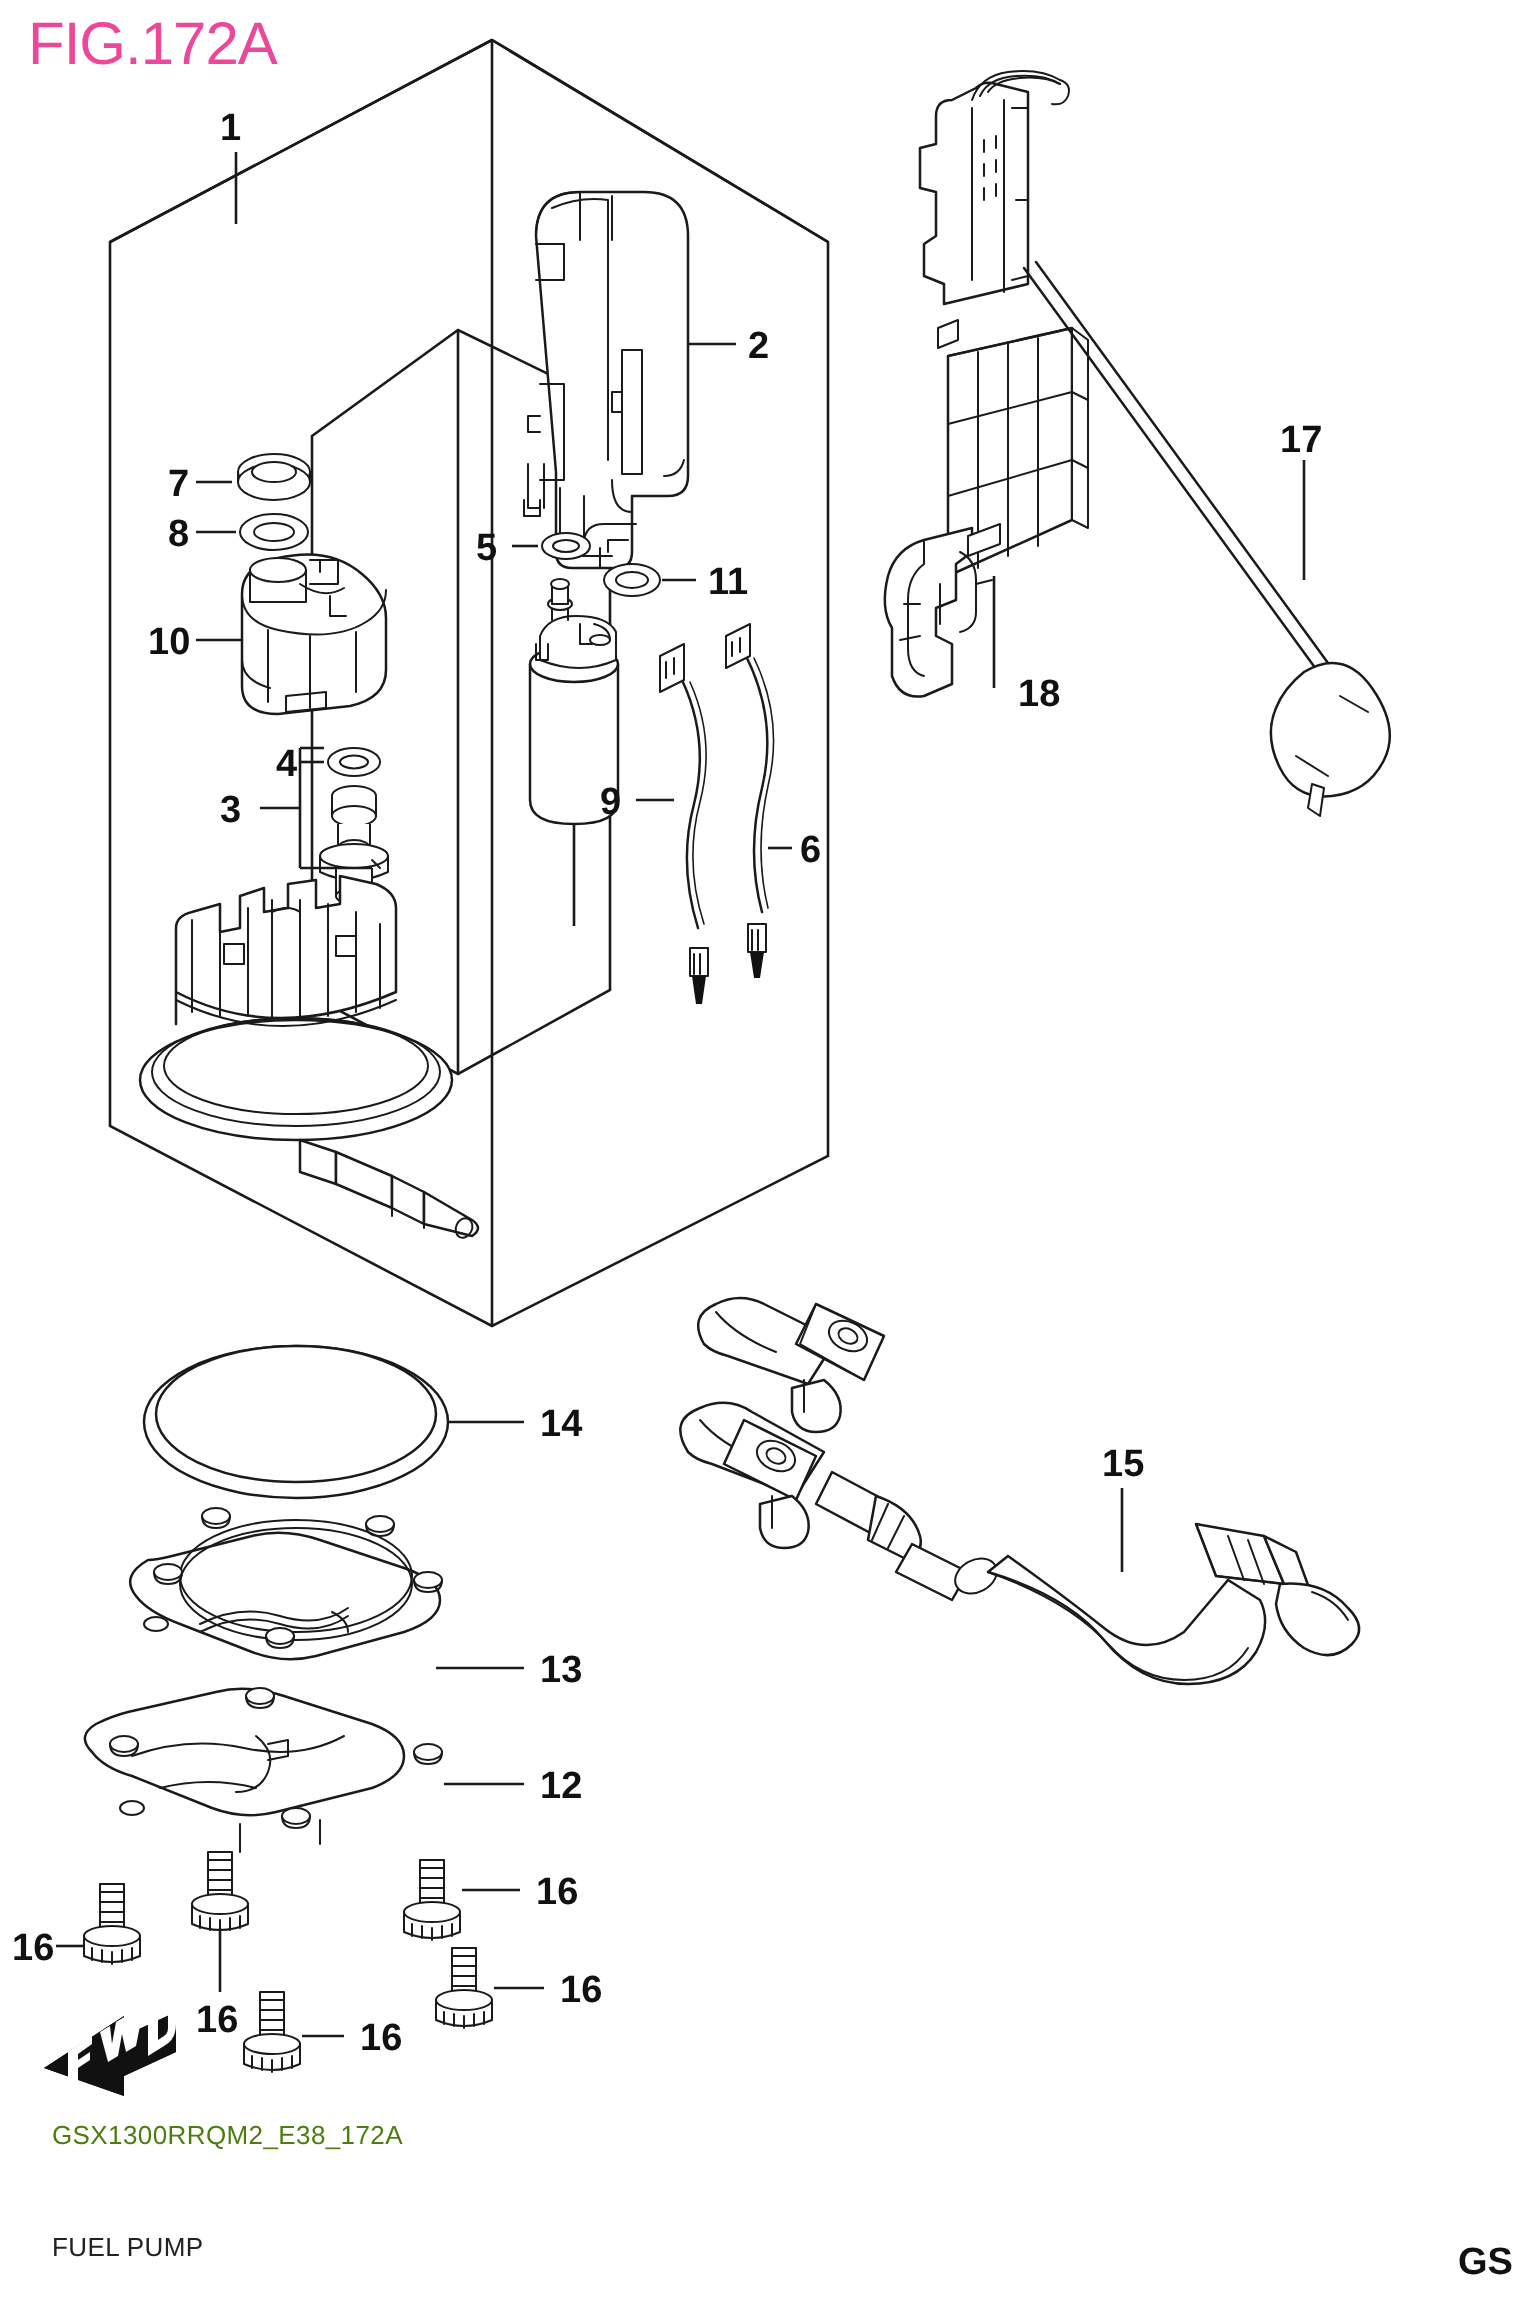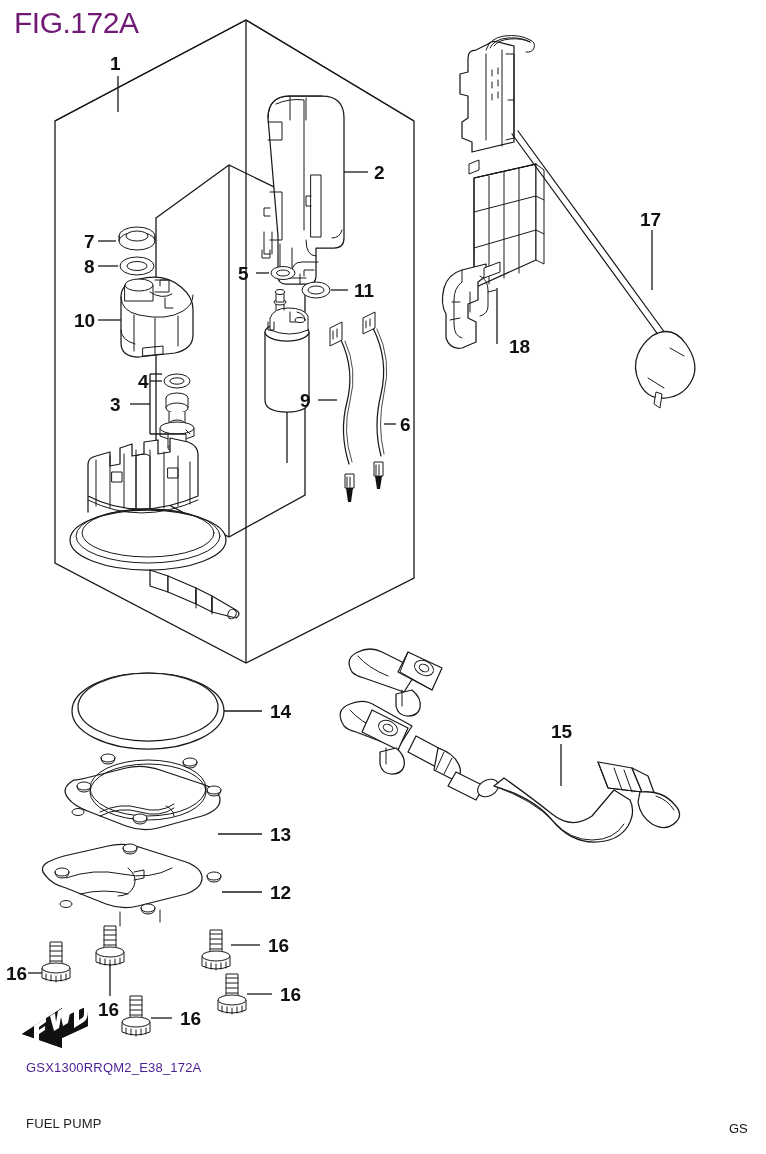--- a/index.html
+++ b/index.html
@@ -19,48 +19,48 @@
     background: #ffffff;
     overflow: hidden;
   }
   #fig-title {
     position: absolute;
     left: 14px;
     top: 6px;
     font-size: 30px;
     font-weight: 400;
     letter-spacing: -0.5px;
-    color: #701a75;
+    color: #ec4899;
     white-space: nowrap;
   }
   #footer-model {
     position: absolute;
     left: 26px;
     top: 1060px;
     font-size: 13px;
     letter-spacing: 0.2px;
-    color: #4c1d95;
+    color: #4d7c0f;
     white-space: nowrap;
   }
   #footer-name {
     position: absolute;
     left: 26px;
     top: 1084px;
     font-size: 13px;
     letter-spacing: 0.2px;
     color: #222;
     white-space: nowrap;
     margin-top: 32px;
   }
   #corner-mark {
     position: absolute;
     left: 729px;
     top: 1121px;
-    font-size: 13px;
-    font-weight: 400;
+    font-size: 19px;
+    font-weight: 700;
     color: #111;
     white-space: nowrap;
   }
   #artboard {
     position: absolute;
     left: 0;
     top: 0;
     width: 766px;
     height: 1154px;
   }

